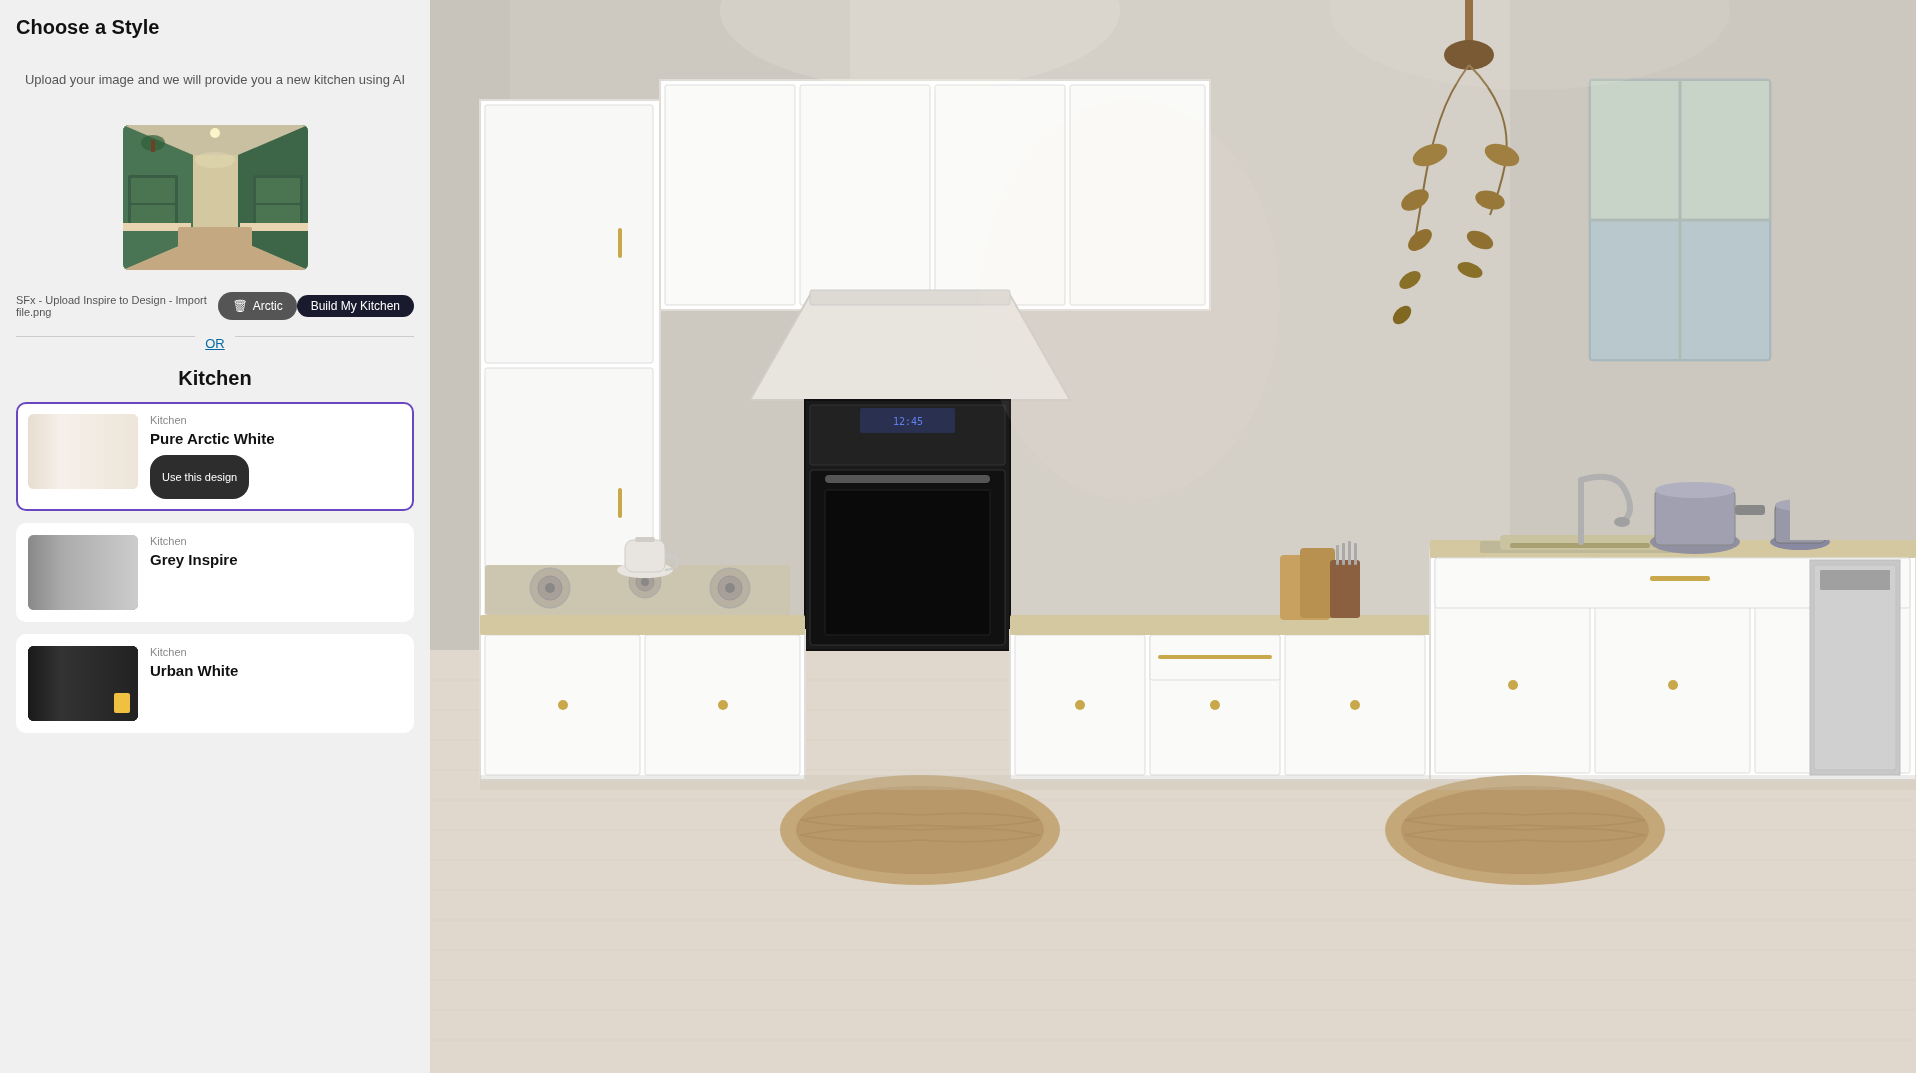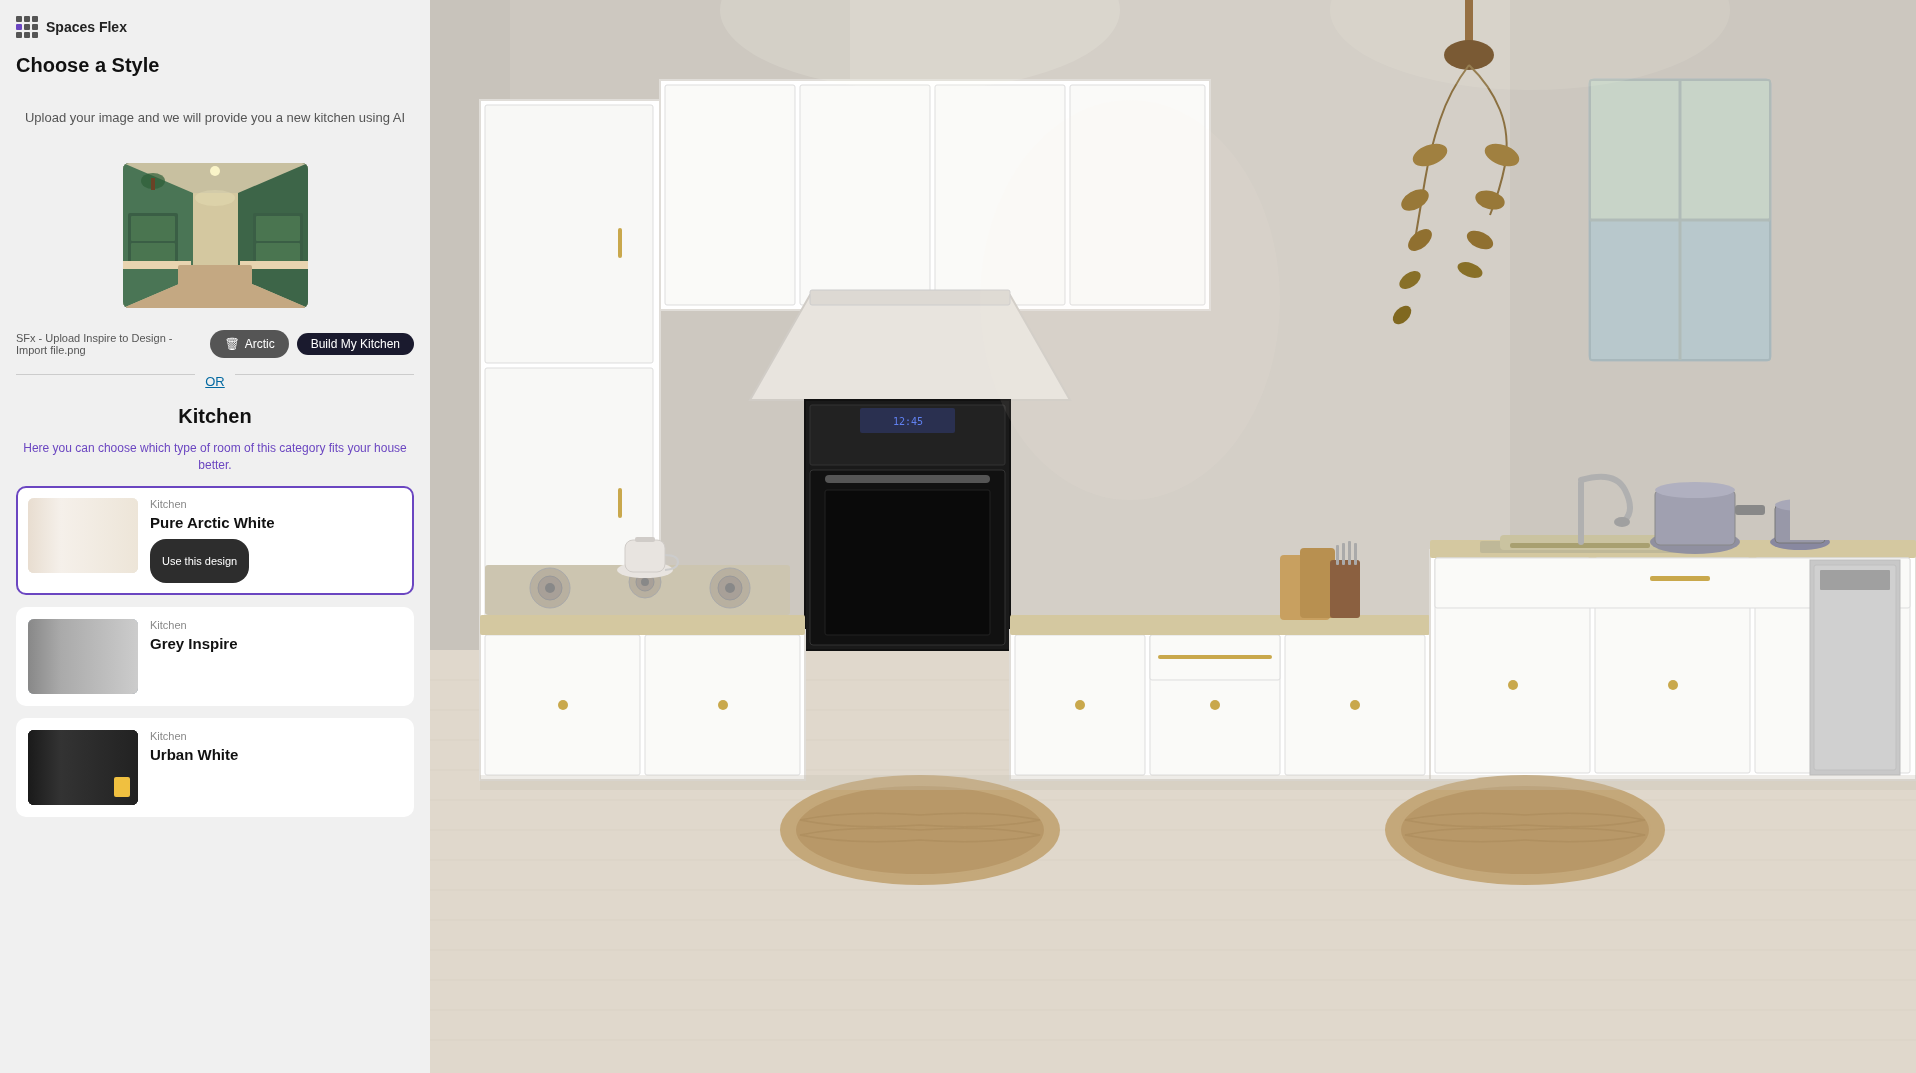--- a/index.html
+++ b/index.html
@@ -87,21 +87,21 @@
       position: absolute;
       bottom: 0; left: 50%; transform: translateX(-50%);
       width: 40%; height: 30%;
       background: #c4a882;
       border-radius: 2px 2px 0 0;
     }
 
     .upload-actions {
       display: flex;
       align-items: center;
-      gap: 8px;
+      gap: 0;
       flex-wrap: wrap;
     }
     .upload-label {
       font-size: 11px;
       color: #555;
       flex: 1;
       min-width: 120px;
     }
     .btn-delete {
       background: #555;
@@ -275,34 +275,20 @@
     
     #left-panel::-webkit-scrollbar { width: 4px; }
     #left-panel::-webkit-scrollbar-track { background: transparent; }
     #left-panel::-webkit-scrollbar-thumb { background: #bbb; border-radius: 2px; }
   </style>
 </head>
 <body>
 
 <div id="left-panel">
 
-  <div class="header-logo">
-    <div class="logo-grid">
-      <div class="logo-dot"></div>
-      <div class="logo-dot"></div>
-      <div class="logo-dot"></div>
-      <div class="logo-dot purple"></div>
-      <div class="logo-dot"></div>
-      <div class="logo-dot"></div>
-      <div class="logo-dot"></div>
-      <div class="logo-dot"></div>
-      <div class="logo-dot"></div>
-    </div>
-    <span class="logo-text">Spaces Flex</span>
-  </div>
 
   <h1 class="page-title">Choose a Style</h1>
   <p class="page-subtitle">Upload your image and we will provide you a new kitchen using AI</p>
 
   <div class="upload-preview">
     <div class="upload-preview-img">
 
       <svg width="185" height="145" viewBox="0 0 185 145" xmlns="http://www.w3.org/2000/svg" style="position:absolute;inset:0;">
 
         <rect x="0" y="0" width="185" height="145" fill="#c8c0a0"></rect>
@@ -347,21 +333,20 @@
     <button class="btn-build">
       <span>Build My Kitchen</span>
     </button>
   </div>
 
   <div class="or-divider">
     <span>OR</span>
   </div>
 
   <h2 class="section-title">Kitchen</h2>
-  <p class="section-desc">Here you can choose which type of room of this category fits your house better.</p>
 
   <div class="style-card active">
     <div class="card-thumb thumb-arctic">
       <svg width="110" height="75" viewBox="0 0 110 75" xmlns="http://www.w3.org/2000/svg" style="width:100%;height:100%;">
         <rect width="110" height="75" fill="#f0ebe0"></rect>
 
         <rect x="0" y="55" width="110" height="20" fill="#e8e2d8"></rect>
 
         <rect x="0" y="0" width="110" height="55" fill="#f5f0ea"></rect>
 

